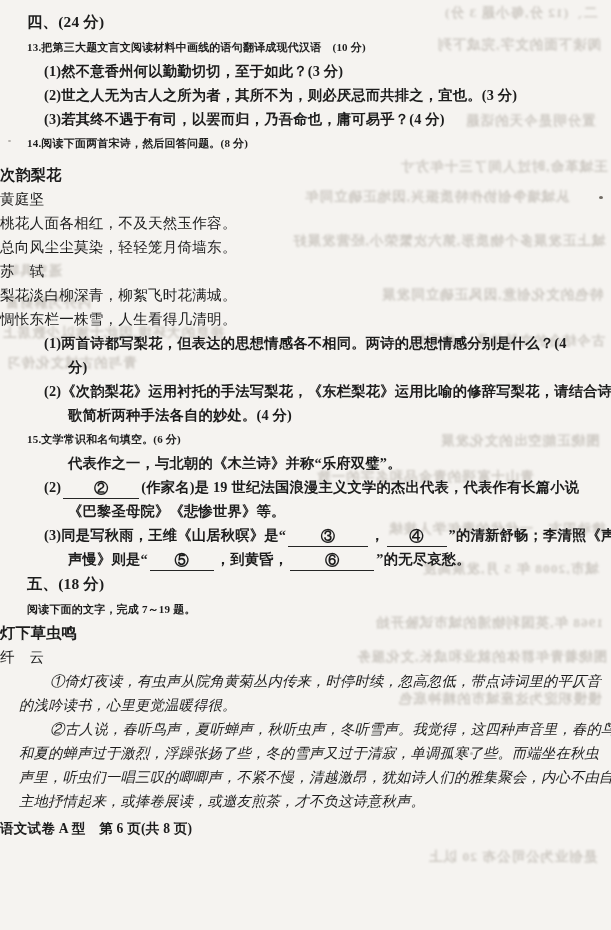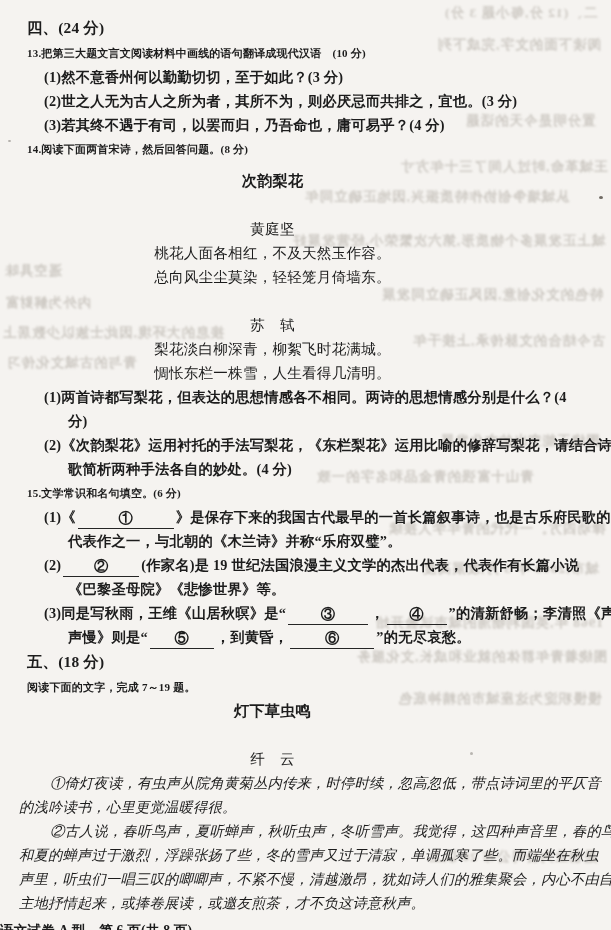--- a/index.html
+++ b/index.html
@@ -1,29 +1,29 @@
 <!DOCTYPE html>
 <html lang="zh"><head>
 <meta charset="utf-8">
 <style>
   html,body{margin:0;padding:0;background:#e8e7e4;}
   .paper{
     position:relative;width:611px;height:930px;overflow:hidden;
     background:#f5f3f0;color:#1c1c1c;
     font-family:"Liberation Serif","DejaVu Serif",serif;
   }
-  .content{position:absolute;inset:0;z-index:2;padding-top:15px;}
+  .content{position:absolute;inset:0;z-index:2;padding-top:9px;}
   .line{height:24px;line-height:24px;font-size:14.3px;letter-spacing:.2px;white-space:nowrap;}
   .sec{font-weight:bold;font-size:15.4px;padding-left:27px;height:26px;line-height:26px;}
   .stem{font-weight:bold;padding-left:27px;font-size:11px;}
   .item{font-weight:bold;padding-left:44px;}
   .cont{font-weight:bold;padding-left:68px;}
-  .centerblock{width:545px;text-align:center;}
+  .centerblock{width:545px;text-align:left;}
   .ptitle{font-weight:bold;font-size:15.2px;}
-  .pauthor{font-size:14.6px;margin-top:24px;}
+  .pauthor{font-size:14.6px;}
   .pverse{font-size:14.6px;}
   .gap8{margin-top:8px;}
   .gap14{margin-top:14px;}
   .blank{display:inline-block;border-bottom:1.4px solid #252525;text-align:center;
          height:19px;line-height:19px;vertical-align:bottom;margin:0 2px;}
   .b96{min-width:96px}.b76{min-width:76px}.b80{min-width:80px}
   .b60{min-width:60px}.b64{min-width:64px}.b84{min-width:84px}
   .essay-line{padding-left:19px;font-weight:normal;font-style:italic;}
   .essay-indent{padding-left:50px;}
   .footer-line{width:526px;text-align:left;font-weight:bold;font-size:13.6px;margin-top:4px;}
@@ -114,23 +114,20 @@
       <div class="line pverse">惆怅东栏一株雪，人生看得几清明。</div>
     </div>
 
     <div class="line item">(1)两首诗都写梨花，但表达的思想情感各不相同。两诗的思想情感分别是什么？(4</div>
     <div class="line cont">分)</div>
     <div class="line item">(2)《次韵梨花》运用衬托的手法写梨花，《东栏梨花》运用比喻的修辞写梨花，请结合诗</div>
     <div class="line cont">歌简析两种手法各自的妙处。(4 分)</div>
 
     <div class="line stem">15.文学常识和名句填空。(6 分)</div>
 
-    <div class="line item">
-      <span>(1)《</span><span class="blank b96">①</span><span>》是保存下来的我国古代最早的一首长篇叙事诗，也是古乐府民歌的</span>
-    </div>
     <div class="line cont">代表作之一，与北朝的《木兰诗》并称“乐府双璧”。</div>
 
     <div class="line item">
       <span>(2)</span><span class="blank b76">②</span><span>(作家名)是 19 世纪法国浪漫主义文学的杰出代表，代表作有长篇小说</span>
     </div>
     <div class="line cont">《巴黎圣母院》《悲惨世界》等。</div>
 
     <div class="line item">
       <span>(3)同是写秋雨，王维《山居秋暝》是“</span><span class="blank b80">③</span><span>，</span><span class="blank b60">④</span><span>”的清新舒畅；李清照《声</span>
     </div>

